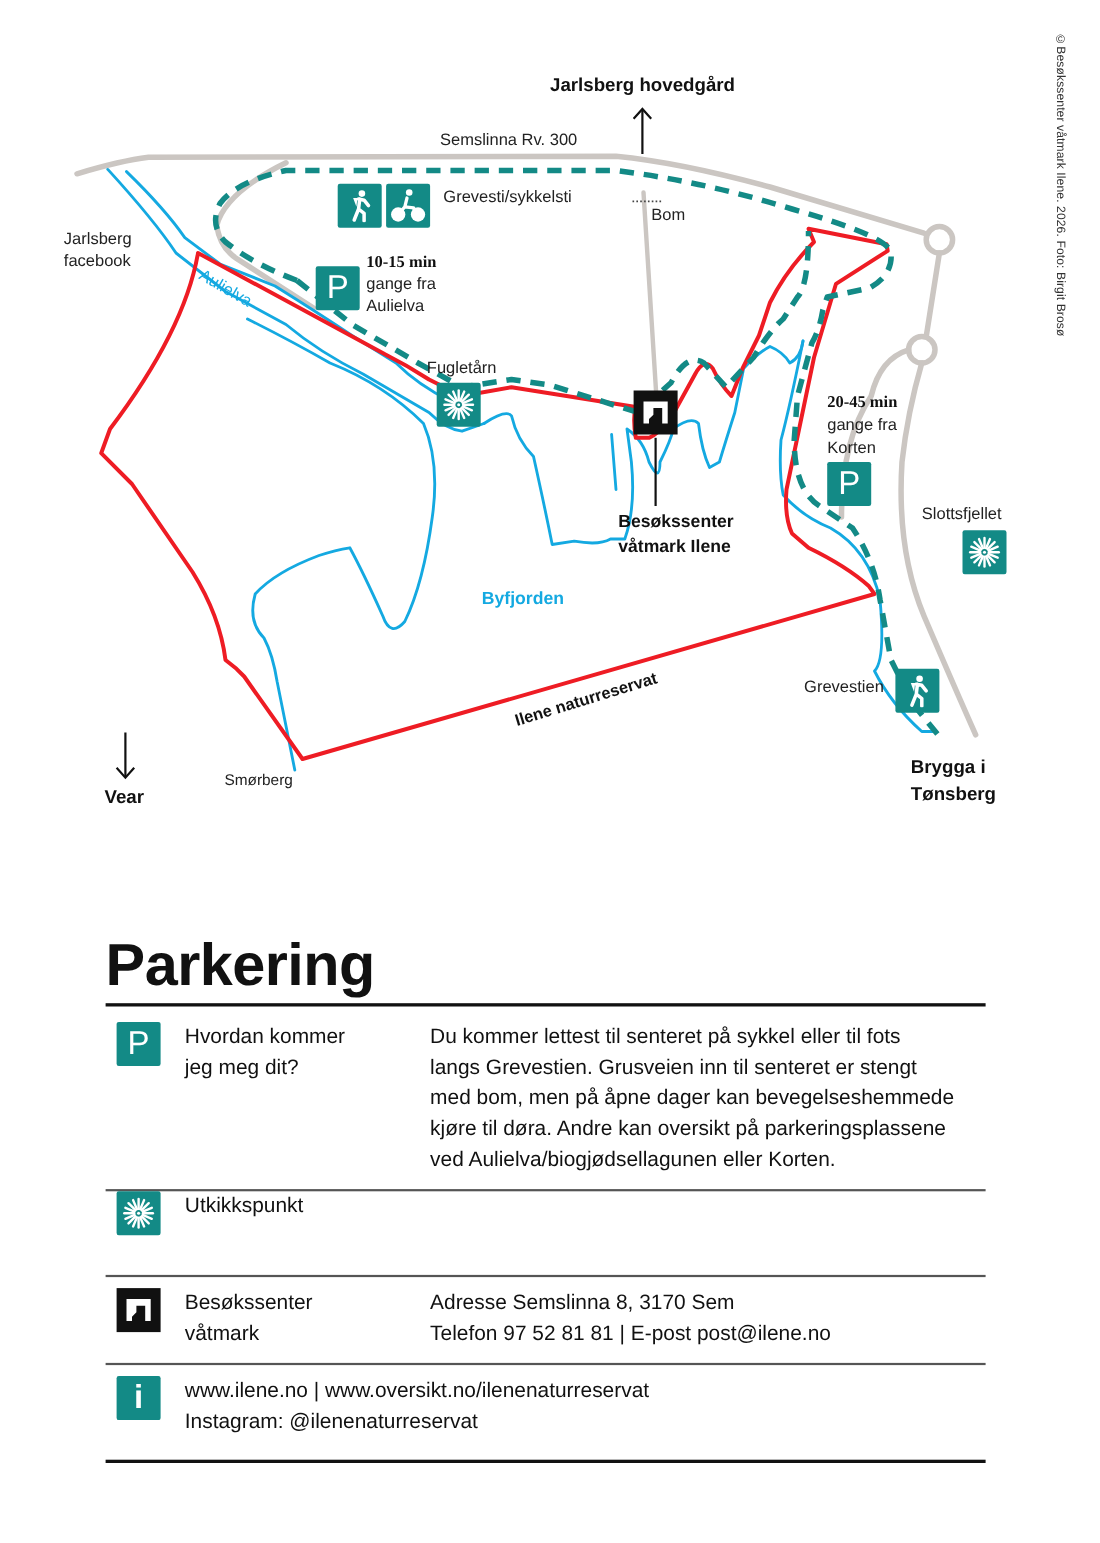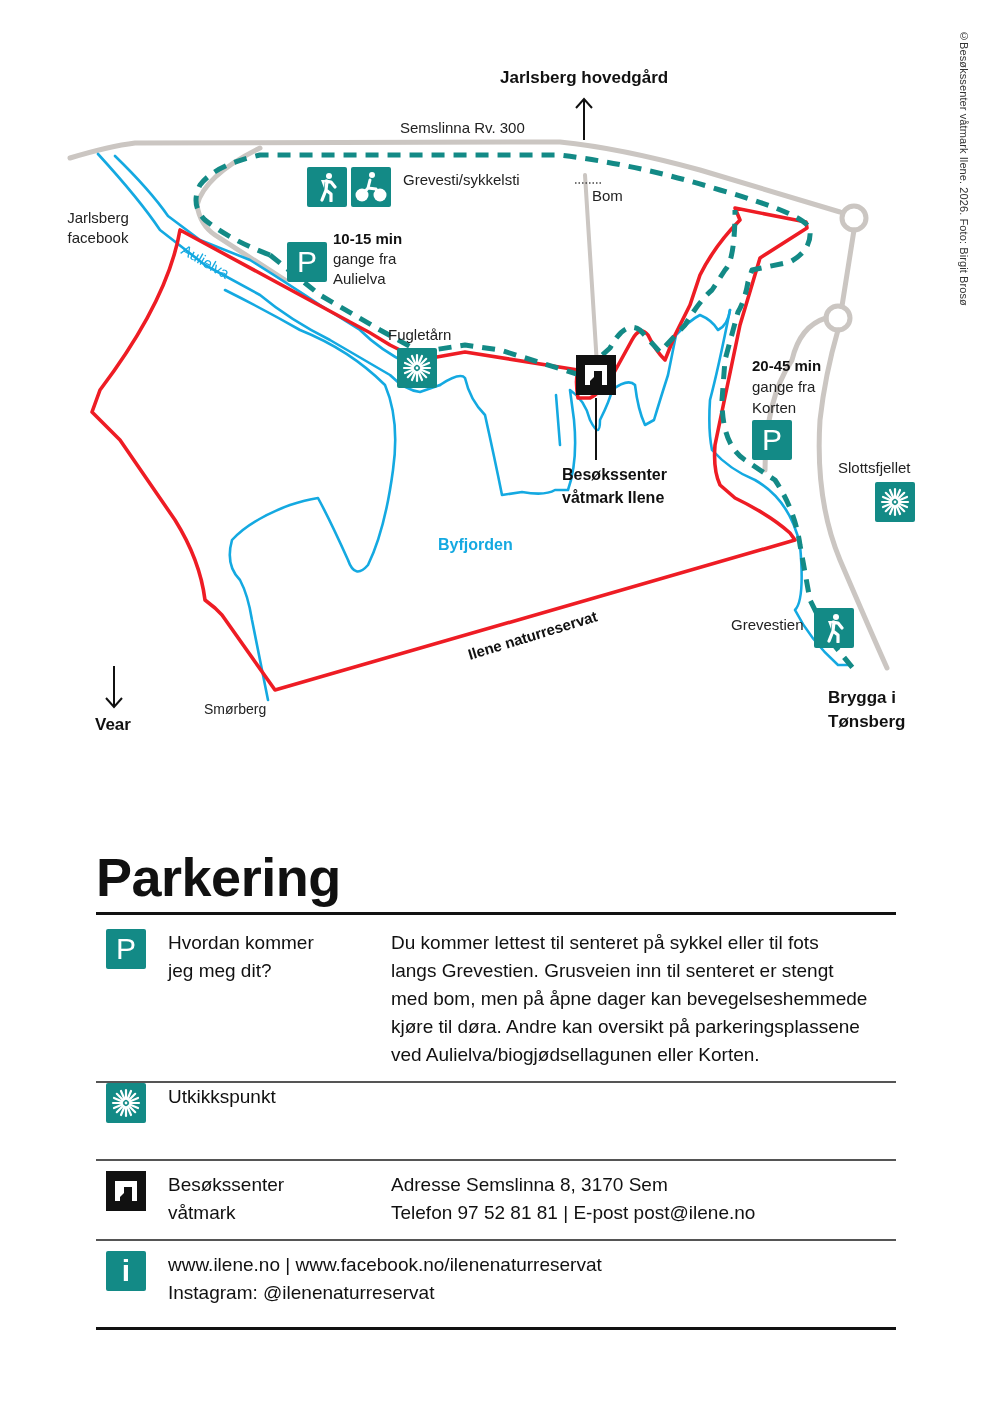--- a/index.html
+++ b/index.html
@@ -1,19 +1,19 @@
 <!DOCTYPE html>
 <html><head>
 <meta charset="utf-8">
 <style>
   html, body { margin:0; padding:0; background:#ffffff; }
   body { width:1000px; height:1403px; position:relative; overflow:hidden; font-family:"Liberation Sans", sans-serif; color:#111; }
   #map { position:absolute; left:0; top:0; width:1000px; height:760px; }
-  .lbl { position:absolute; font-size:15px; color:#222; line-height:20px; white-space:nowrap;text-align:center; }
-  .lbl-b { font-weight:bold; color:#111; }
+  .lbl { position:absolute; font-size:15px; color:#222; line-height:20px; white-space:nowrap; }
+  .lbl-b { font-weight:bold; color:#111;font-family:Liberation Serif, serif; }
   .lbl-big { font-size:17px; font-weight:bold; color:#111; line-height:24px; }
   .credit { position:absolute; left:958px; top:30px; font-size:11px; color:#333; writing-mode:vertical-rl; white-space:nowrap; letter-spacing:0.1px; }
   .icon-box { position:absolute; width:40px; height:40px; background:#138a86; border-radius:2px; display:flex; align-items:center; justify-content:center; }
   .icon-box svg { display:block; }
   .p-glyph { color:#fff; font-size:30px; font-family:"Liberation Sans", sans-serif; line-height:1; }
   .center-box { position:absolute; width:40px; height:40px; background:#111; }
   .arrow { position:absolute; }
   h1.title { position:absolute; left:96px; top:846px; margin:0; font-size:54px; font-weight:bold; font-family:"Liberation Sans", sans-serif; color:#111; letter-spacing:-0.5px; }
   .table { position:absolute; left:96px; top:912px; width:800px; }
   .rule-top { height:3px; background:#111; }
@@ -262,18 +262,18 @@
   </div>
   <div class="rule"></div>
 
   <div class="row" style="height:86px;padding-top:10px;box-sizing:border-box">
     <div class="ic">
         <div class="row-ic">
           <span class="p-glyph" style="font-weight:bold">i</span>
         </div>
       </div>
     <div class="body">
-      <div>www.ilene.no | www.facebook.no/ilenenaturreservat</div>
+      <div>www.ilene.no | www.oversikt.no/ilenenaturreservat</div>
       <div>Instagram: @ilenenaturreservat</div>
     </div>
   </div>
   <div class="rule-bottom"></div>
 </div>
 
 </body></html>

